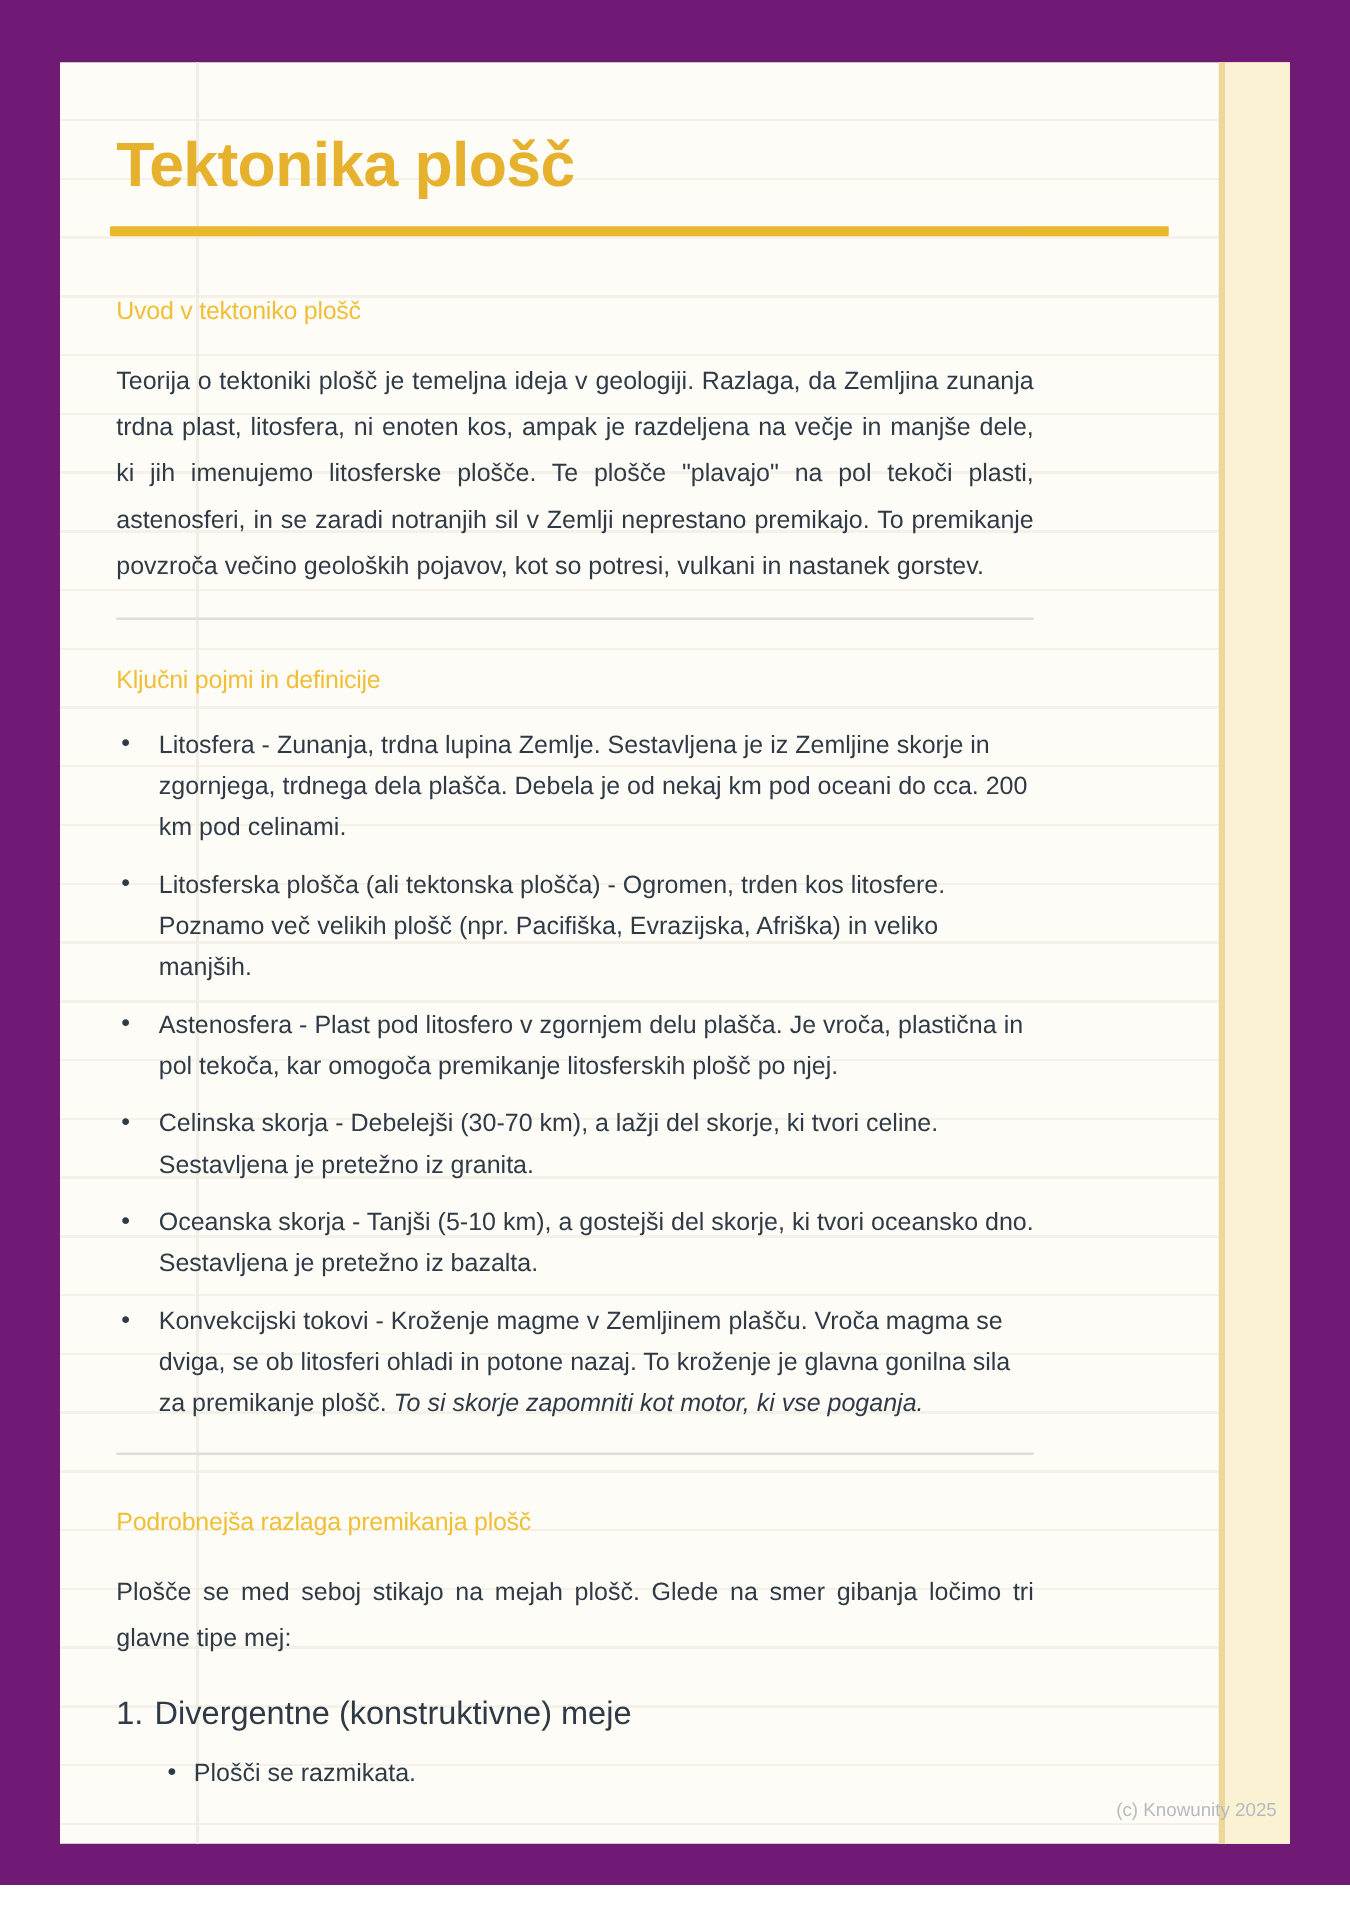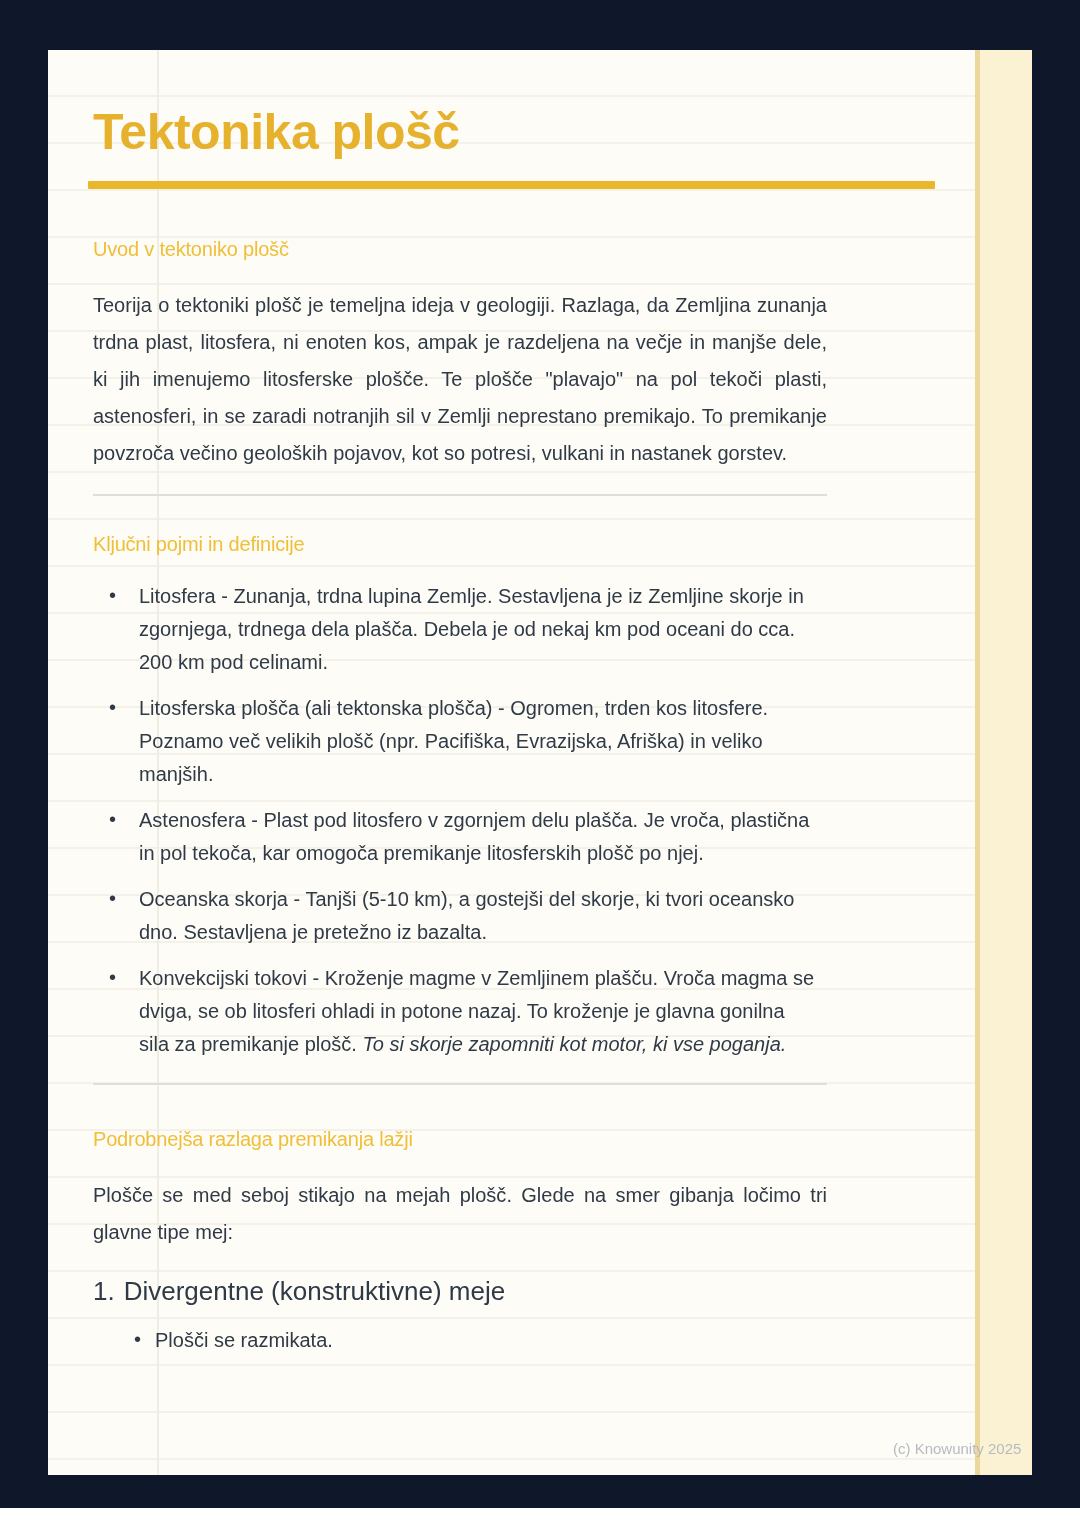--- a/index.html
+++ b/index.html
@@ -1,17 +1,17 @@
 <!DOCTYPE html>
 <html><head>
 <meta charset="utf-8">
 <style>
   html,body{margin:0;padding:0;}
   .canvas{
-    position:relative;width:1080px;height:1508px;background:#0f172a;
+    position:relative;width:1080px;height:1508px;background:#701a75;
     overflow:hidden;font-family:"Liberation Sans",sans-serif;
   }
   .page{
     position:absolute;left:48px;top:50px;width:984px;height:1425px;
     background-color:#FDFCF7;
     background-image:
       linear-gradient(to right, transparent 0 109px, #EFEDE4 109px, #EFEDE4 111px, transparent 111px),
       repeating-linear-gradient(to bottom, transparent 0, transparent 45px, #F4F1E9 45px, #F4F1E9 47px);
   }
   .strip{
@@ -25,21 +25,21 @@
   }
   .title-bar{margin-top:22px;margin-left:-5px;width:847px;height:8px;background:#E9B72B;border-radius:1px;}
   h2{margin:44px 0 0;font-size:20px;line-height:32px;font-weight:normal;color:#F0BE37;letter-spacing:-0.2px;}
   h2.mt-terms{margin-top:32px;}
   h2.mt-movement{margin-top:38px;}
   .para{margin:22px 0 0;font-size:20px;line-height:37px;}
   .justify{text-align:justify;}
   .b{font-weight:normal;}
   .i{font-style:italic;}
   .divider{margin-top:22px;height:2px;background:#DFDED8;width:734px;}
-  ul.terms{margin:20px 12px 0;padding:0;list-style:none;font-size:20px;line-height:33px;}
+  ul.terms{margin:20px 0 0;padding:0;list-style:none;font-size:20px;line-height:33px;}
   ul.terms li{position:relative;padding-left:34px;margin-bottom:13px;}
   ul.terms li::before{content:"\2022";position:absolute;left:4px;top:-1px;color:#303A46;}
   ol.numbered{margin:24px 0 0;padding:0;list-style:none;font-size:26px;line-height:33px;}
   ol.numbered .num{margin-right:9px;}
   ul.sub{margin:16px 0 0;padding:0;list-style:none;font-size:20px;line-height:33px;}
   ul.sub li{position:relative;padding-left:62px;}
   ul.sub li::before{content:"\2022";position:absolute;left:41px;top:-1px;color:#303A46;}
   .watermark{position:absolute;left:845px;top:1390px;font-size:15px;color:#B7BAC0;z-index:3;white-space:nowrap;}
 </style>
 </head>
@@ -56,27 +56,28 @@
       <h2>Uvod v tektoniko plošč</h2>
       <p class="para justify"><span>Teorija o tektoniki plošč je temeljna ideja v geologiji. Razlaga, da Zemljina zunanja trdna plast, </span><span class="b">litosfera</span><span>, ni enoten kos, ampak je razdeljena na večje in manjše dele, ki jih imenujemo </span><span class="b">litosferske plošče</span><span>. Te plošče "plavajo" na pol tekoči plasti, </span><span class="b">astenosferi</span><span>, in se zaradi notranjih sil v Zemlji neprestano premikajo. To premikanje povzroča večino geoloških pojavov, kot so potresi, vulkani in nastanek gorstev.</span></p>
 
       <div class="divider"></div>
 
       <h2 class="mt-terms">Ključni pojmi in definicije</h2>
       <ul class="terms">
         <li><span class="b">Litosfera</span><span> - </span><span>Zunanja, trdna lupina Zemlje. Sestavljena je iz Zemljine skorje in zgornjega, trdnega dela plašča. Debela je od nekaj km pod oceani do cca. 200 km pod celinami.</span></li>
         <li><span class="b">Litosferska plošča (ali tektonska plošča)</span><span> - </span><span>Ogromen, trden kos litosfere. Poznamo več velikih plošč (npr. Pacifiška, Evrazijska, Afriška) in veliko manjših.</span></li>
         <li><span class="b">Astenosfera</span><span> - </span><span>Plast pod litosfero v zgornjem delu plašča. Je vroča, plastična in pol tekoča, kar omogoča premikanje litosferskih plošč po njej.</span></li>
+        <li><span class="b">Celinska skorja</span><span> - </span><span>Debelejši (30-70 km), a lažji del skorje, ki tvori celine. Sestavljena je pretežno iz granita.</span></li>
         <li><span class="b">Oceanska skorja</span><span> - </span><span>Tanjši (5-10 km), a gostejši del skorje, ki tvori oceansko dno. Sestavljena je pretežno iz bazalta.</span></li>
         <li><span class="b">Konvekcijski tokovi</span><span> - </span><span>Kroženje magme v Zemljinem plašču. Vroča magma se dviga, se ob litosferi ohladi in potone nazaj. To kroženje je glavna gonilna sila za premikanje plošč. </span><span class="i">To si skorje zapomniti kot motor, ki vse poganja.</span></li>
       </ul>
 
       <div class="divider"></div>
 
-      <h2 class="mt-movement">Podrobnejša razlaga premikanja lažji</h2>
+      <h2 class="mt-movement">Podrobnejša razlaga premikanja plošč</h2>
       <p class="para justify"><span>Plošče se med seboj stikajo na </span><span class="b">mejah plošč</span><span>. Glede na smer gibanja ločimo tri glavne tipe mej:</span></p>
 
       <ol class="numbered">
         <li><span class="b num">1.</span><span class="b">Divergentne (konstruktivne) meje</span></li>
       </ol>
       <ul class="sub">
         <li><span>Plošči se </span><span class="b">razmikata</span><span>.</span></li>
       </ul>
     </div>
 

